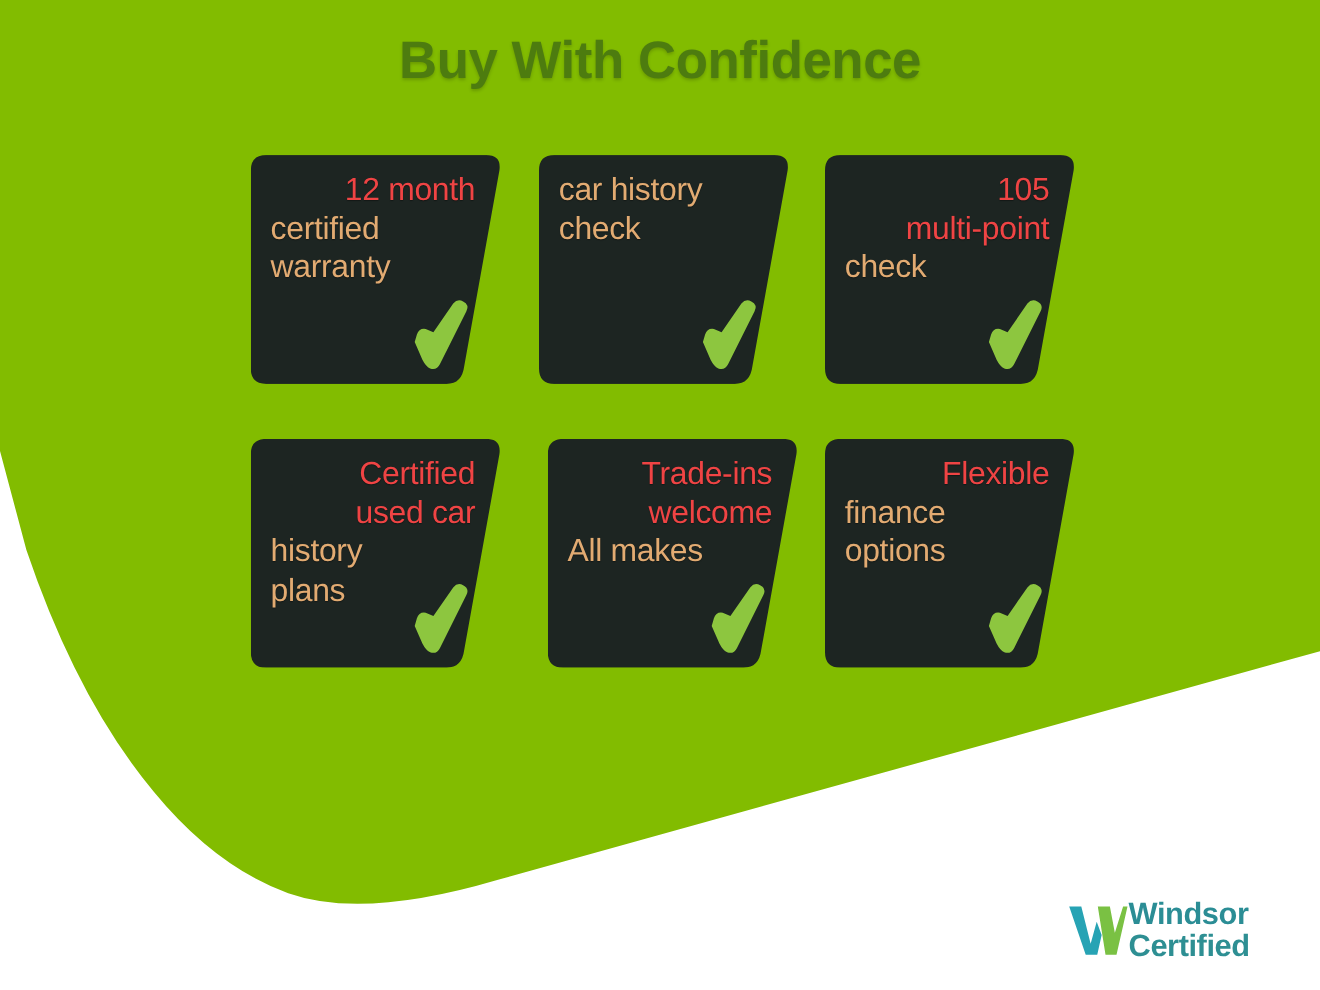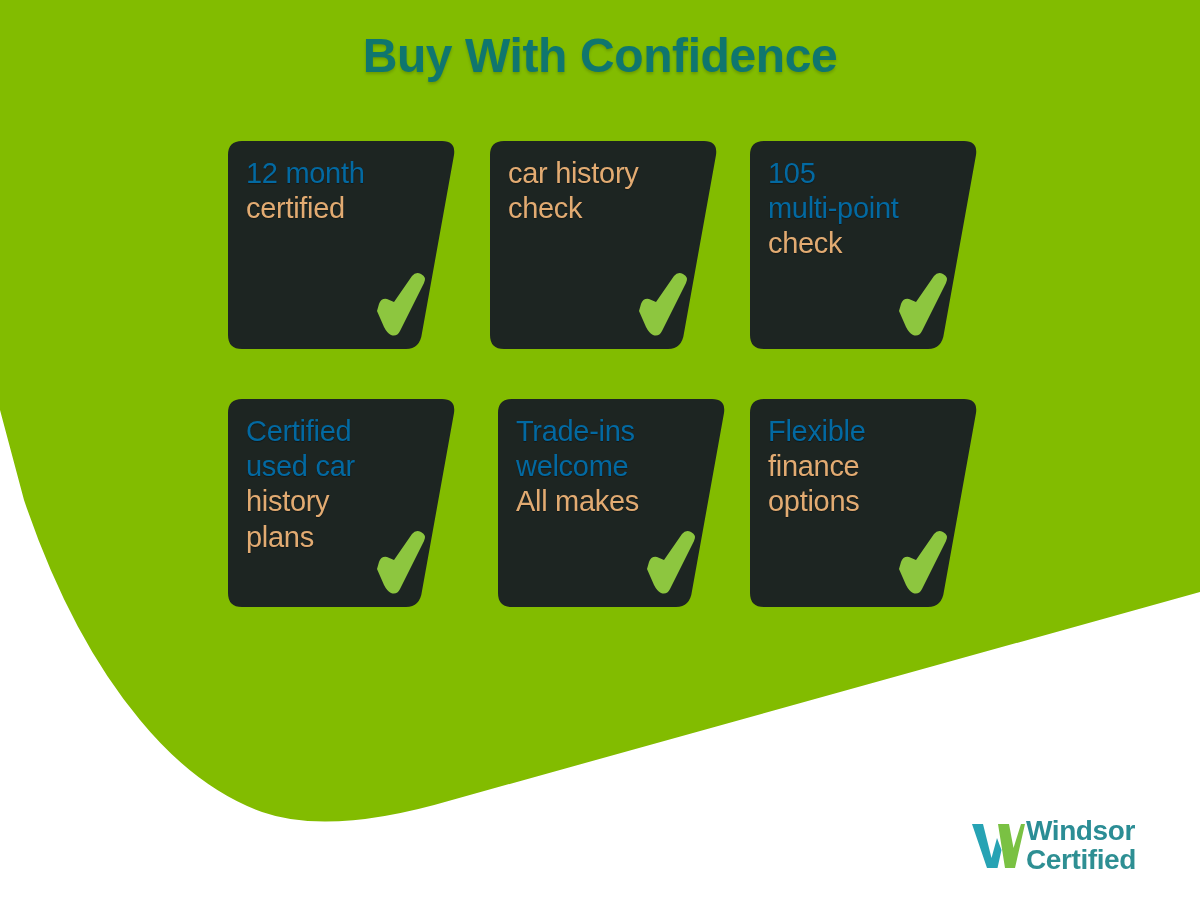--- a/index.html
+++ b/index.html
@@ -34,21 +34,21 @@
   
   #title {
     position: absolute;
     left: 0;
     top: 28px;
     width: 1200px;
     text-align: center;
     font-size: 48px;
     font-weight: 700;
     letter-spacing: -0.4px;
-    color: #0f766e;
+    color: #4d7c0f;
     text-shadow: 0 2px 3px rgba(0,0,0,0.18);
   }
 
   
   .card {
     position: absolute;
     width: 228px;
     height: 208px;
   }
   .card .shape {
@@ -66,21 +66,21 @@
     right: 24px;
   }
   .line {
     font-size: 29px;
     font-weight: 400;
     line-height: 1.215;
     letter-spacing: -0.3px;
     white-space: nowrap;
     text-shadow: 0 1px 1px rgba(0,0,0,0.35);
   }
-  .line.white { color: #0369a1; }
+  .line.white { color: #ef4444; text-align: right; }
   .line.tan   { color: #e2ab72; }
 
   
   .tick {
     position: absolute;
     right: 24px;
     bottom: 4px;
     width: 62px;
     height: 74px;
   }
@@ -120,20 +120,21 @@
   <div id="green-panel"></div>
 
   <div id="title">Buy With Confidence</div>
 
   <div id="card-layer">
       <div class="card" style="left: 228px; top: 141px;">
         <div class="shape"></div>
         <div class="body">
           <div class="line white">12 month</div>
           <div class="line tan">certified</div>
+          <div class="line tan">warranty</div>
         </div>
         <div class="tick">
           <svg viewBox="0 0 62 74" xmlns="http://www.w3.org/2000/svg">
             <path d="M7 40 L9 33 Q11 27 17 28 L24 31 L42 5 Q46 0 51 3 Q57 6 54 12 L30 60 Q27 66 21 64 Q17 62 14 56 Z" fill="#8dc63f"></path>
           </svg>
         </div>
       </div>
       <div class="card" style="left: 490px; top: 141px;">
         <div class="shape"></div>
         <div class="body">

